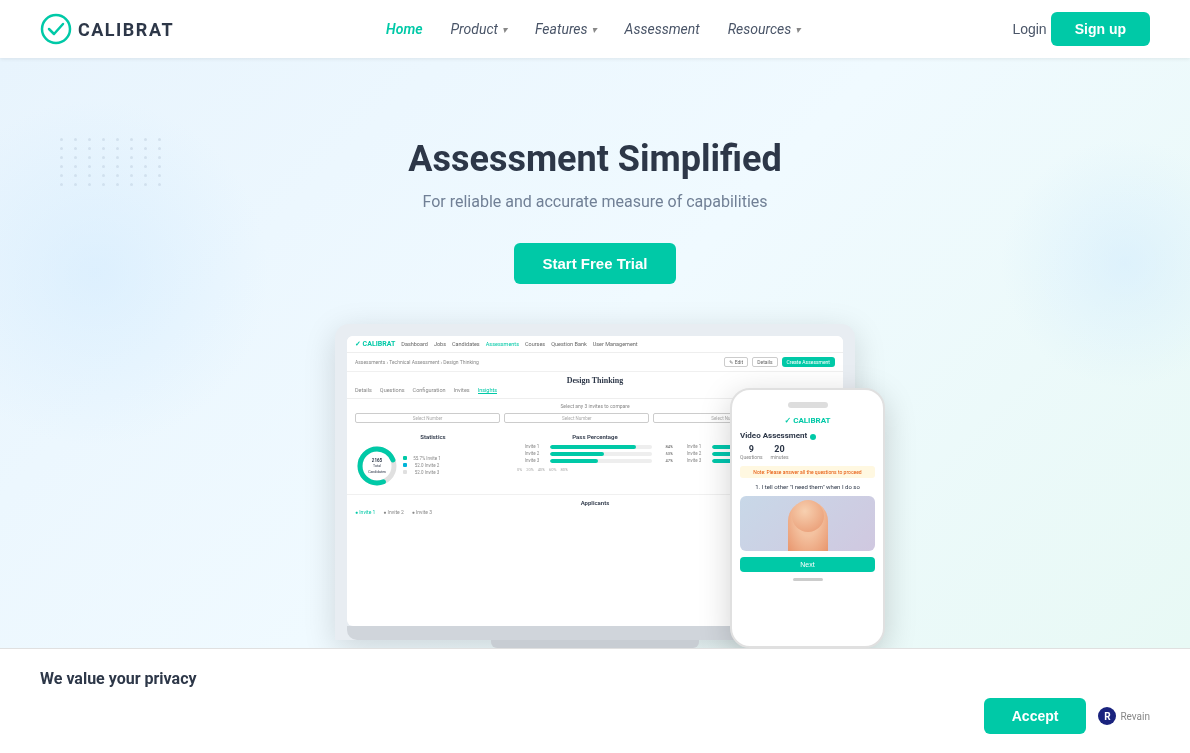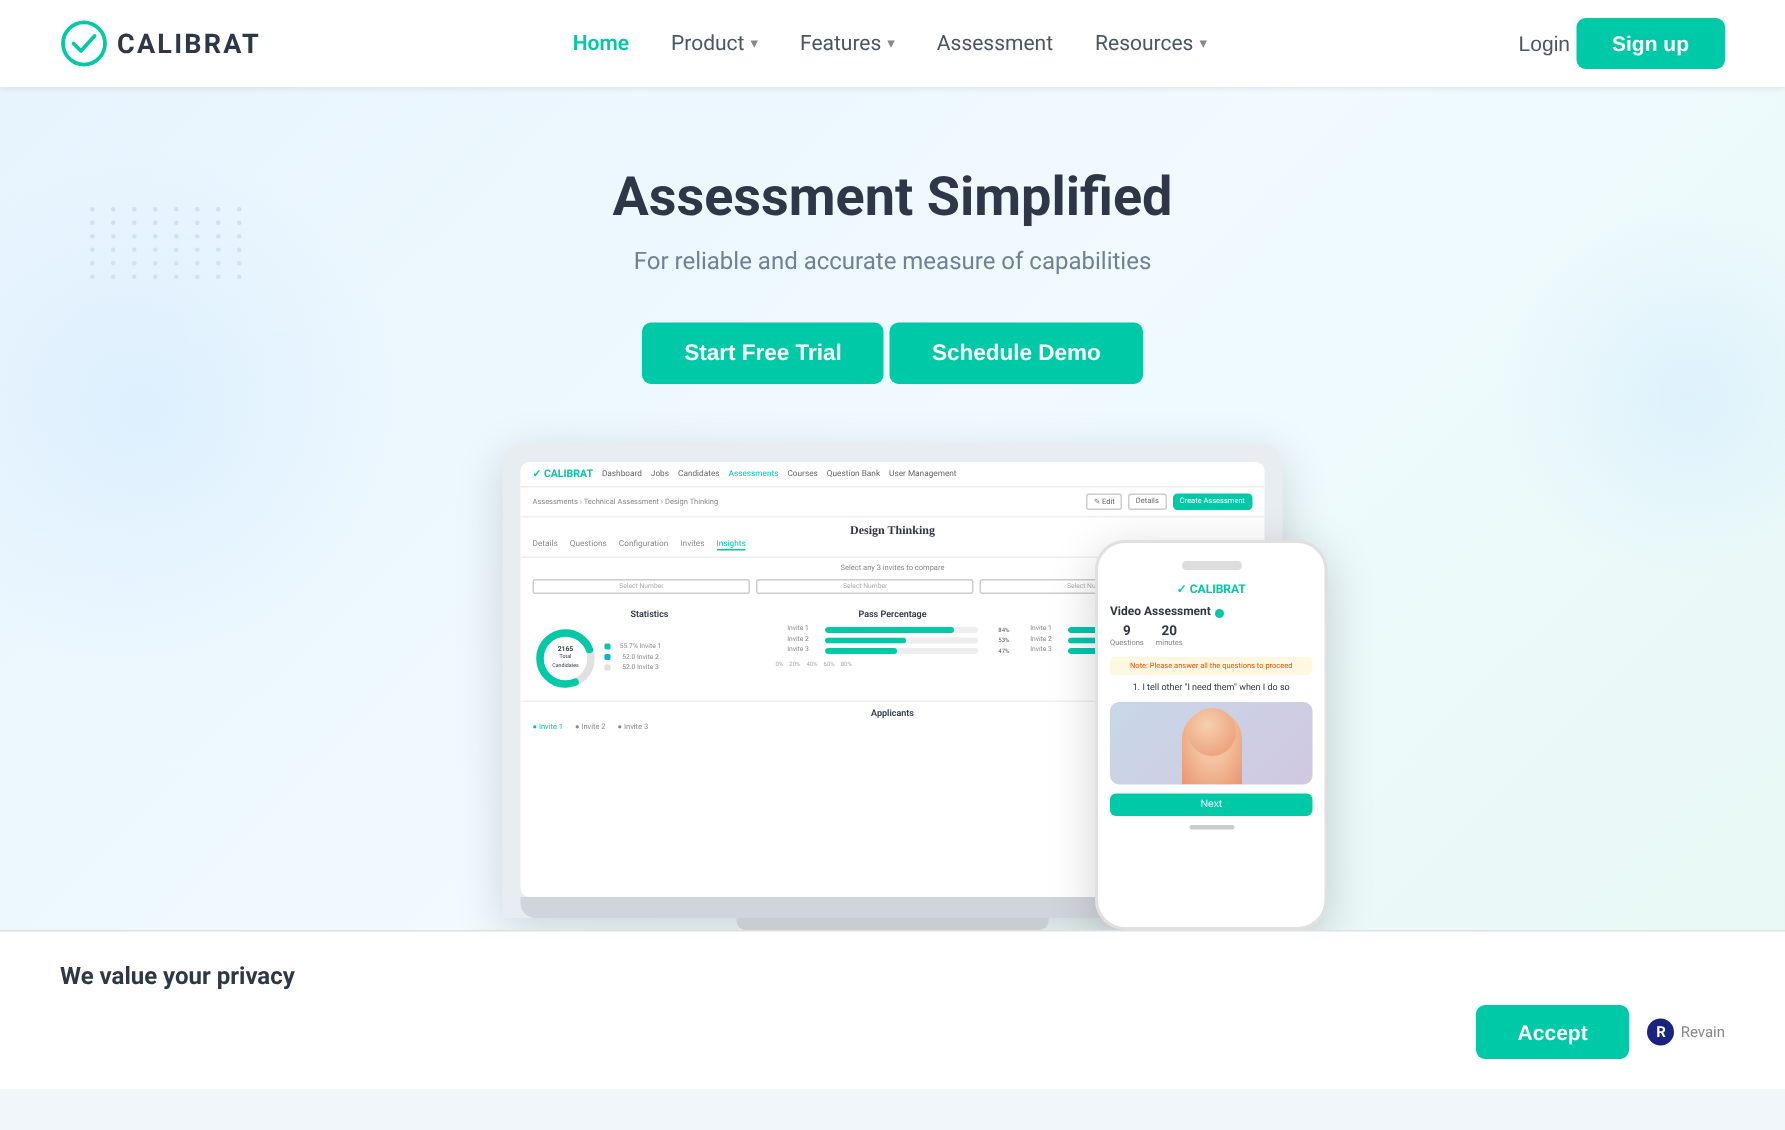--- a/index.html
+++ b/index.html
@@ -22,38 +22,38 @@
       width: 32px; height: 32px;
     }
     .logo-text {
       font-size: 18px; font-weight: 700; color: #2d3748; letter-spacing: 1.5px;
     }
     .nav-links {
       display: flex; align-items: center; gap: 28px;
     }
     .nav-link {
       font-size: 14px; color: #4a5568; text-decoration: none; cursor: pointer;
-      display: flex; align-items: center; gap: 4px;
+      display: flex; align-items: center; gap: 4px; font-style: italic;
     }
     .nav-link.active { color: #00c9a7; font-weight: 600; }
     .nav-link .arrow { font-size: 10px; color: #888; }
     .nav-actions { display: flex; align-items: center; gap: 4px; }
     .login-btn {
       font-size: 14px; color: #4a5568; background: none; border: none; cursor: pointer;
     }
     .signup-btn {
       background: #00c9a7; color: #fff; border: none; padding: 9px 24px;
       border-radius: 6px; font-size: 14px; font-weight: 600; cursor: pointer;
     }
 
     
     .hero {
       background: linear-gradient(135deg, #e8f4fd 0%, #f0faff 50%, #e8f9f5 100%);
       text-align: center;
-      padding: 52px 20px 0;
+      padding: 80px 20px 0;
       position: relative;
       overflow: hidden;
       min-height: 560px;
     }
     .hero-bg-circle {
       position: absolute;
       border-radius: 50%;
       background: radial-gradient(circle, rgba(200,230,255,0.4) 0%, transparent 70%);
     }
     .hero-bg-circle.left {
@@ -353,21 +353,20 @@
   </div>
 
   <div class="hero-bg-circle left"></div>
   <div class="hero-bg-circle right"></div>
 
   <h1 class="hero-title">Assessment Simplified</h1>
   <p class="hero-subtitle">For reliable and accurate measure of capabilities</p>
 
   <div class="hero-buttons">
     <button class="btn-trial">Start Free Trial</button>
-    <button class="btn-demo">Schedule Demo</button>
   </div>
 
   <div class="mockup-area">
     <div class="laptop-wrapper">
       <div class="laptop">
         <div class="laptop-screen">
 
           <div class="dash-nav">
             <span class="dash-logo">✓ CALIBRAT</span>
             <span class="dash-nav-item">Dashboard</span>

